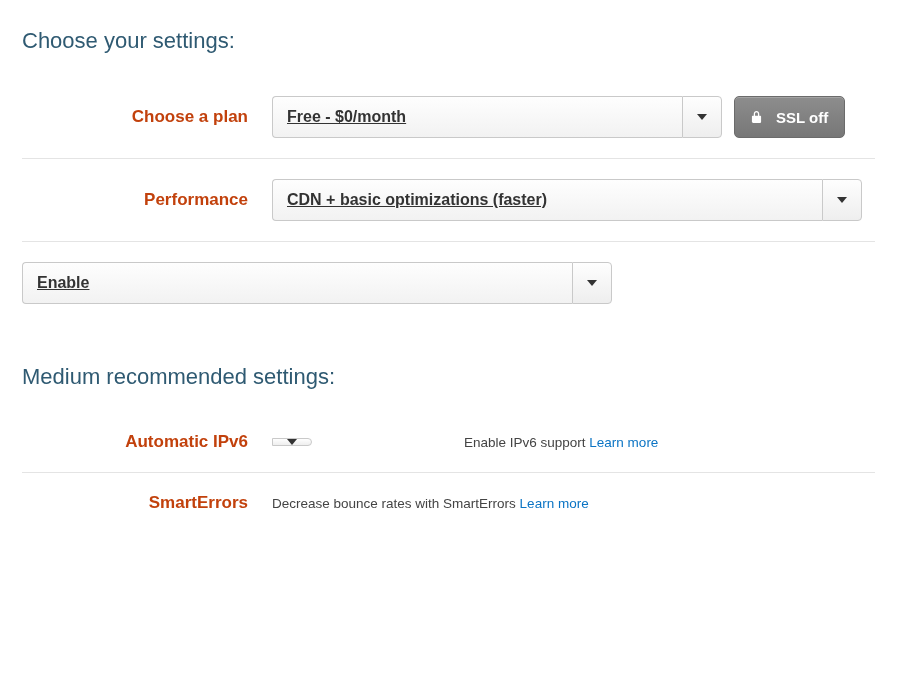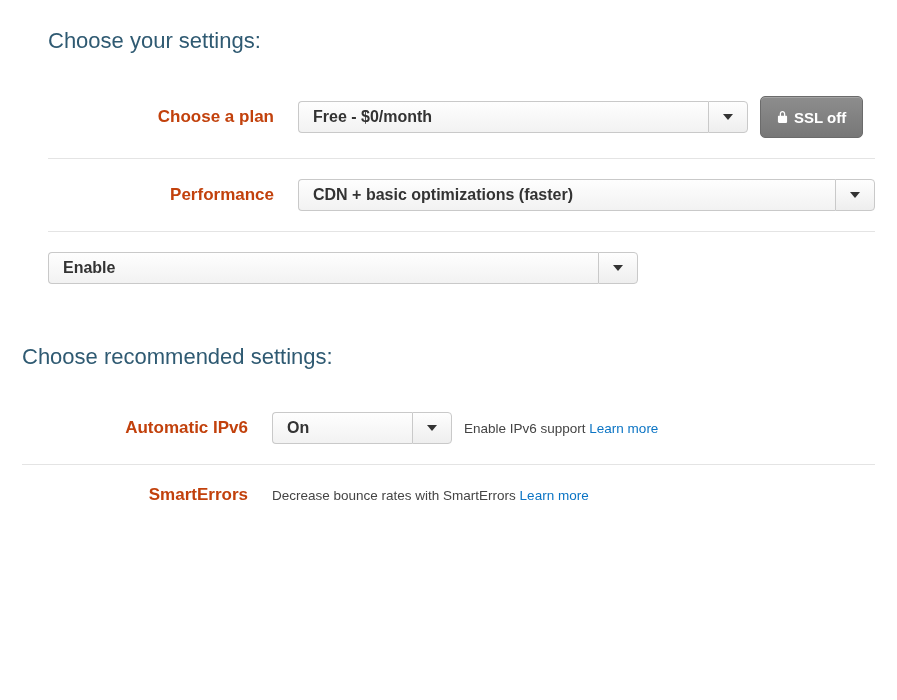--- a/index.html
+++ b/index.html
@@ -41,28 +41,29 @@
   .select-box {
     display: flex;
     align-items: stretch;
     cursor: pointer;
   }
   .select-value {
     flex: 1;
     display: flex;
     align-items: center;
     padding: 0 14px;
-    height: 32px;
+    height: 42px;
     font-size: 16px;
     font-weight: 700;
     color: #333;
     background: linear-gradient(#fefefe, #f2f2f2);
     border: 1px solid #c9c9c9;
     border-right: none;
     border-radius: 4px 0 0 4px;
+    text-decoration: underline;
   }
   .select-caret {
     width: 40px;
     display: flex;
     align-items: center;
     justify-content: center;
     background: linear-gradient(#fefefe, #eeeeee);
     border: 1px solid #c9c9c9;
     border-radius: 0 4px 4px 0;
   }
@@ -73,21 +74,21 @@
     border-top: 6px solid #333;
   }
   .select-wide { flex: 1; max-width: 590px; }
   .select-plan { width: 450px; }
   .select-small { width: 180px; }
   .select-small .select-value { flex: 1; }
   .ssl-btn {
     display: inline-flex;
     align-items: center;
     justify-content: center;
-    gap: 6px;
+    gap: 14px;
     height: 42px;
     padding: 0 16px;
     font-size: 15px;
     font-weight: 700;
     color: #ffffff;
     background: linear-gradient(#8d8d8d, #777777);
     border: 1px solid #6b6b6b;
     border-radius: 5px;
     cursor: pointer;
     box-shadow: inset 0 1px 0 rgba(255,255,255,0.2);
@@ -99,21 +100,21 @@
   .lock-icon svg { display: block; }
   .hint-text {
     font-size: 13.5px;
     color: #444;
   }
   .hint-link {
     color: #0b74c4;
     text-decoration: none;
     cursor: pointer;
   }
-  .section1 { margin-bottom: 40px; margin-left: 26px; }
+  .section1 { margin-bottom: 40px; }
 </style>
 </head>
 <body>
 
 <div class="section1">
   <h2 class="section-heading">Choose your settings:</h2>
 
   <div class="row">
     <div class="label-cell">Choose a plan</div>
     <div class="control-cell">
@@ -152,27 +153,26 @@
         <div class="select-value">Enable</div>
         <div class="select-caret">
             <div class="caret"></div>
           </div>
       </div>
     </div>
   </div>
 </div>
 
 <div class="section2">
-  <h2 class="section-heading">Choose recommended settings:</h2>
+  <h2 class="section-heading">Medium recommended settings:</h2>
 
   <div class="row">
     <div class="label-cell">Automatic IPv6</div>
     <div class="control-cell">
       <div class="select-box select-small">
-        <div class="select-value">On</div>
         <div class="select-caret">
             <div class="caret"></div>
           </div>
       </div>
       <span class="hint-text">
         <span>Enable IPv6 support </span><a class="hint-link">Learn more</a>
       </span>
     </div>
   </div>
 

